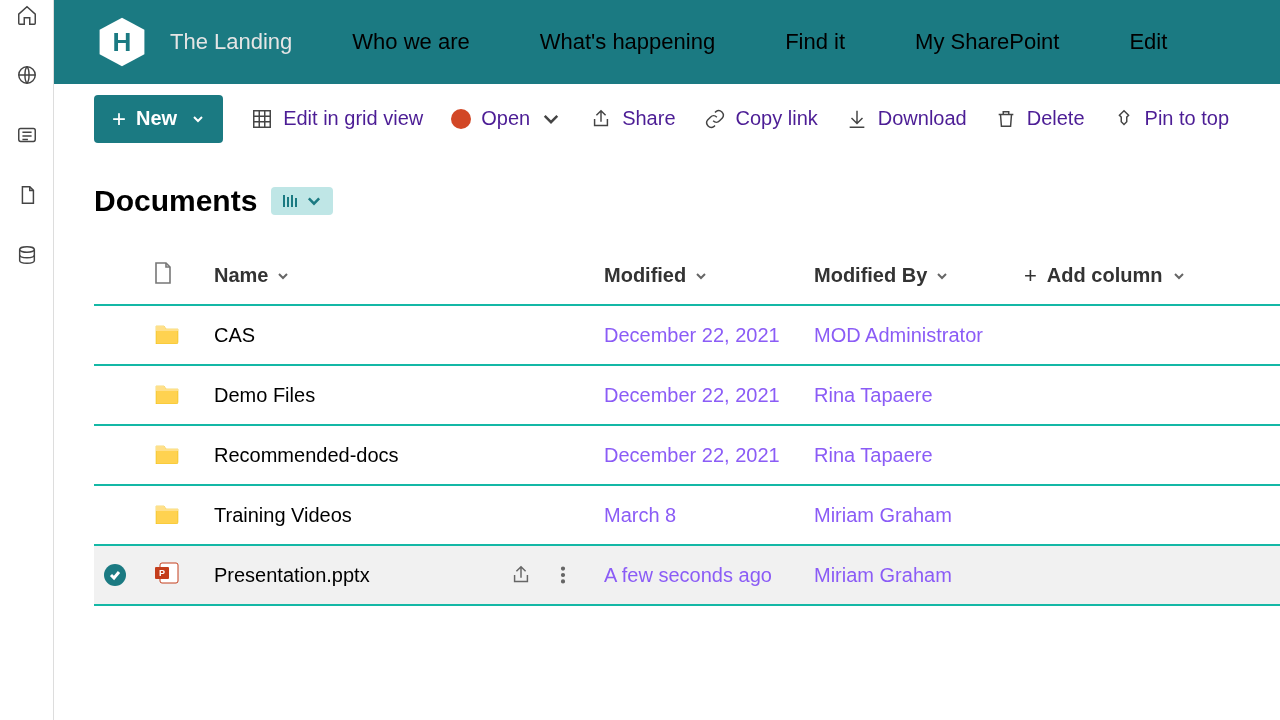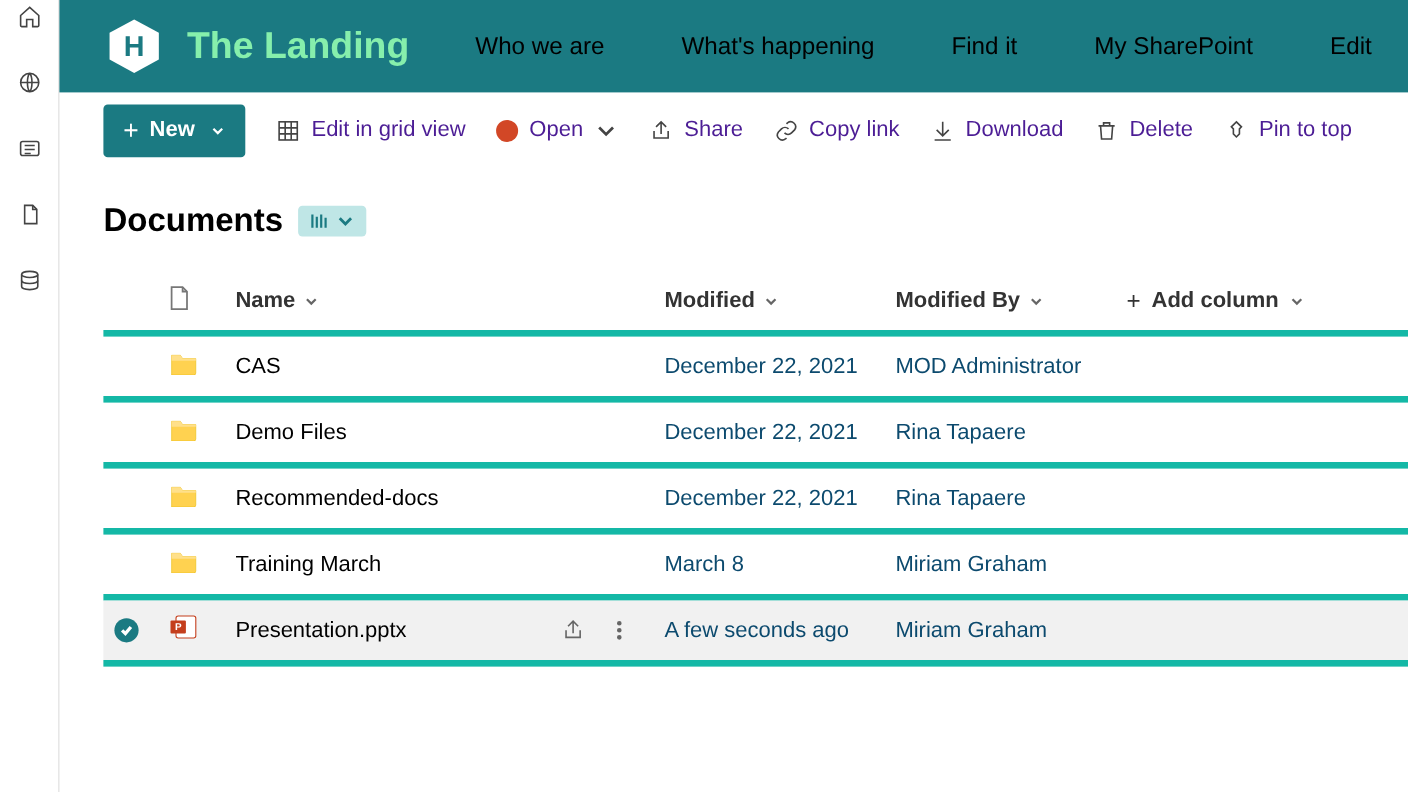--- a/index.html
+++ b/index.html
@@ -9,21 +9,21 @@
 .rail { width: 54px; border-right: 1px solid #ddd; display: flex; flex-direction: column; align-items: center; padding-top: 4px; gap: 38px; }
 .rail-icon { width: 22px; height: 22px; stroke: #444; stroke-width: 1.6; fill: none; cursor: pointer; }
 
 
 .main { flex: 1; display: flex; flex-direction: column; }
 
 
 .header { background: #1b7a82; height: 84px; display: flex; align-items: center; padding-left: 40px; gap: 20px; }
 .logo { width: 56px; height: 56px; display: flex; align-items: center; justify-content: center; }
 .logo svg { width: 56px; height: 56px; }
-.site-title { color: #86efac; font-size: 34px; font-weight: 700; margin-right: 40px; }
+.site-title { color: #e5e5e5; font-size: 22px; font-weight: 400; margin-right: 40px; }
 .navlinks { display: flex; gap: 70px; }
 .navlink { color: #000000; font-size: 22px; cursor: pointer; }
 
 
 .cmdbar { height: 70px; display: flex; align-items: center; padding-left: 40px; gap: 28px; border-bottom: 1px solid transparent; }
 .new-btn { background: #1b7a82; color: #fff; border: none; border-radius: 4px; height: 48px; padding: 0 18px; display: flex; align-items: center; gap: 10px; font-size: 20px; cursor: pointer; font-weight: 600; }
 .new-btn .plus { font-size: 24px; font-weight: 300; }
 .new-btn .chev { margin-left: 4px; }
 .cmd { display: flex; align-items: center; gap: 10px; font-size: 20px; color: #4c1d95; cursor: pointer; }
 .cmd svg { width: 22px; height: 22px; stroke: #444; fill: none; stroke-width: 1.6; }
@@ -31,29 +31,29 @@
 .open-cmd .circ { width: 20px; height: 20px; border-radius: 50%; background: #d24726; display: inline-block; }
 
 
 .pagetitle { display: flex; align-items: center; gap: 14px; padding: 30px 0 28px 40px; }
 .pagetitle h1 { font-size: 30px; font-weight: 600; }
 .viewchip { background: #bfe6e6; border-radius: 4px; padding: 5px 10px; display: flex; align-items: center; gap: 6px; cursor: pointer; }
 .viewchip svg { width: 18px; height: 18px; stroke: #1b7a82; fill: none; stroke-width: 2; }
 
 
 .table { padding-left: 40px; }
-.thead, .trow { display: grid; grid-template-columns: 60px 60px 390px 210px 210px 250px; align-items: center; height: 60px; border-bottom: 6px solid #14b8a6; }
+.thead, .trow { display: grid; grid-template-columns: 60px 60px 390px 210px 210px 250px; align-items: center; height: 60px; border-bottom: 2px solid #14b8a6; }
 .thead { font-size: 20px; color: #333; font-weight: 600; border-top: 1px solid #fff; }
 .thead .th { display: flex; align-items: center; gap: 8px; cursor: pointer; }
 .thead .chev { stroke: #666; }
 .docicon { width: 18px; height: 22px; stroke: #777; fill: none; stroke-width: 1.6; }
 .addcol { display: flex; align-items: center; gap: 10px; color: #333; font-weight: 600; }
 
 .trow { font-size: 20px; }
-.trow .modified, .trow .by { color: #0c4a6e; }
+.trow .modified, .trow .by { color: #8b5cf6; }
 .folder-icon { width: 26px; height: 22px; }
 .pptx-icon { width: 26px; height: 24px; }
 .trow.selected { background: #f1f1f1; }
 .check { width: 22px; height: 22px; border-radius: 50%; background: #1b7a82; display: flex; align-items: center; justify-content: center; margin-left: 10px; }
 .check svg { width: 12px; height: 12px; stroke: #fff; stroke-width: 3; fill: none; }
 .rowactions { display: flex; align-items: center; gap: 20px; margin-left: auto; margin-right: 30px; }
 .rowactions svg { width: 22px; height: 22px; stroke: #666; fill: none; stroke-width: 1.6; cursor: pointer; }
 .name-wrap { display: flex; align-items: center; }
 .name-label { flex: 0 0 auto; }
 
@@ -243,21 +243,21 @@
     <div class="by">Rina Tapaere</div>
     <div></div>
         </div>
         <div class="trow">
     <div></div>
     <div><svg class="folder-icon" viewBox="0 0 26 22">
               <path d="M2 4h8l2 3h12v13a2 2 0 0 1-2 2H2z" fill="#ffd250" stroke="#e6b800" stroke-width="0.5"></path>
               <path d="M2 4h8l2 3h12v2H2z" fill="#ffe08a"></path>
             </svg></div>
     <div class="name-wrap">
-            <span class="name-label">Training March</span>
+            <span class="name-label">Training Videos</span>
           </div>
     <div class="modified">March 8</div>
     <div class="by">Miriam Graham</div>
     <div></div>
         </div>
         <div class="trow selected">
     <div>
             <div class="check">
               <svg viewBox="0 0 12 12">
                 <path d="M2 6l3 3 5-6"></path>

